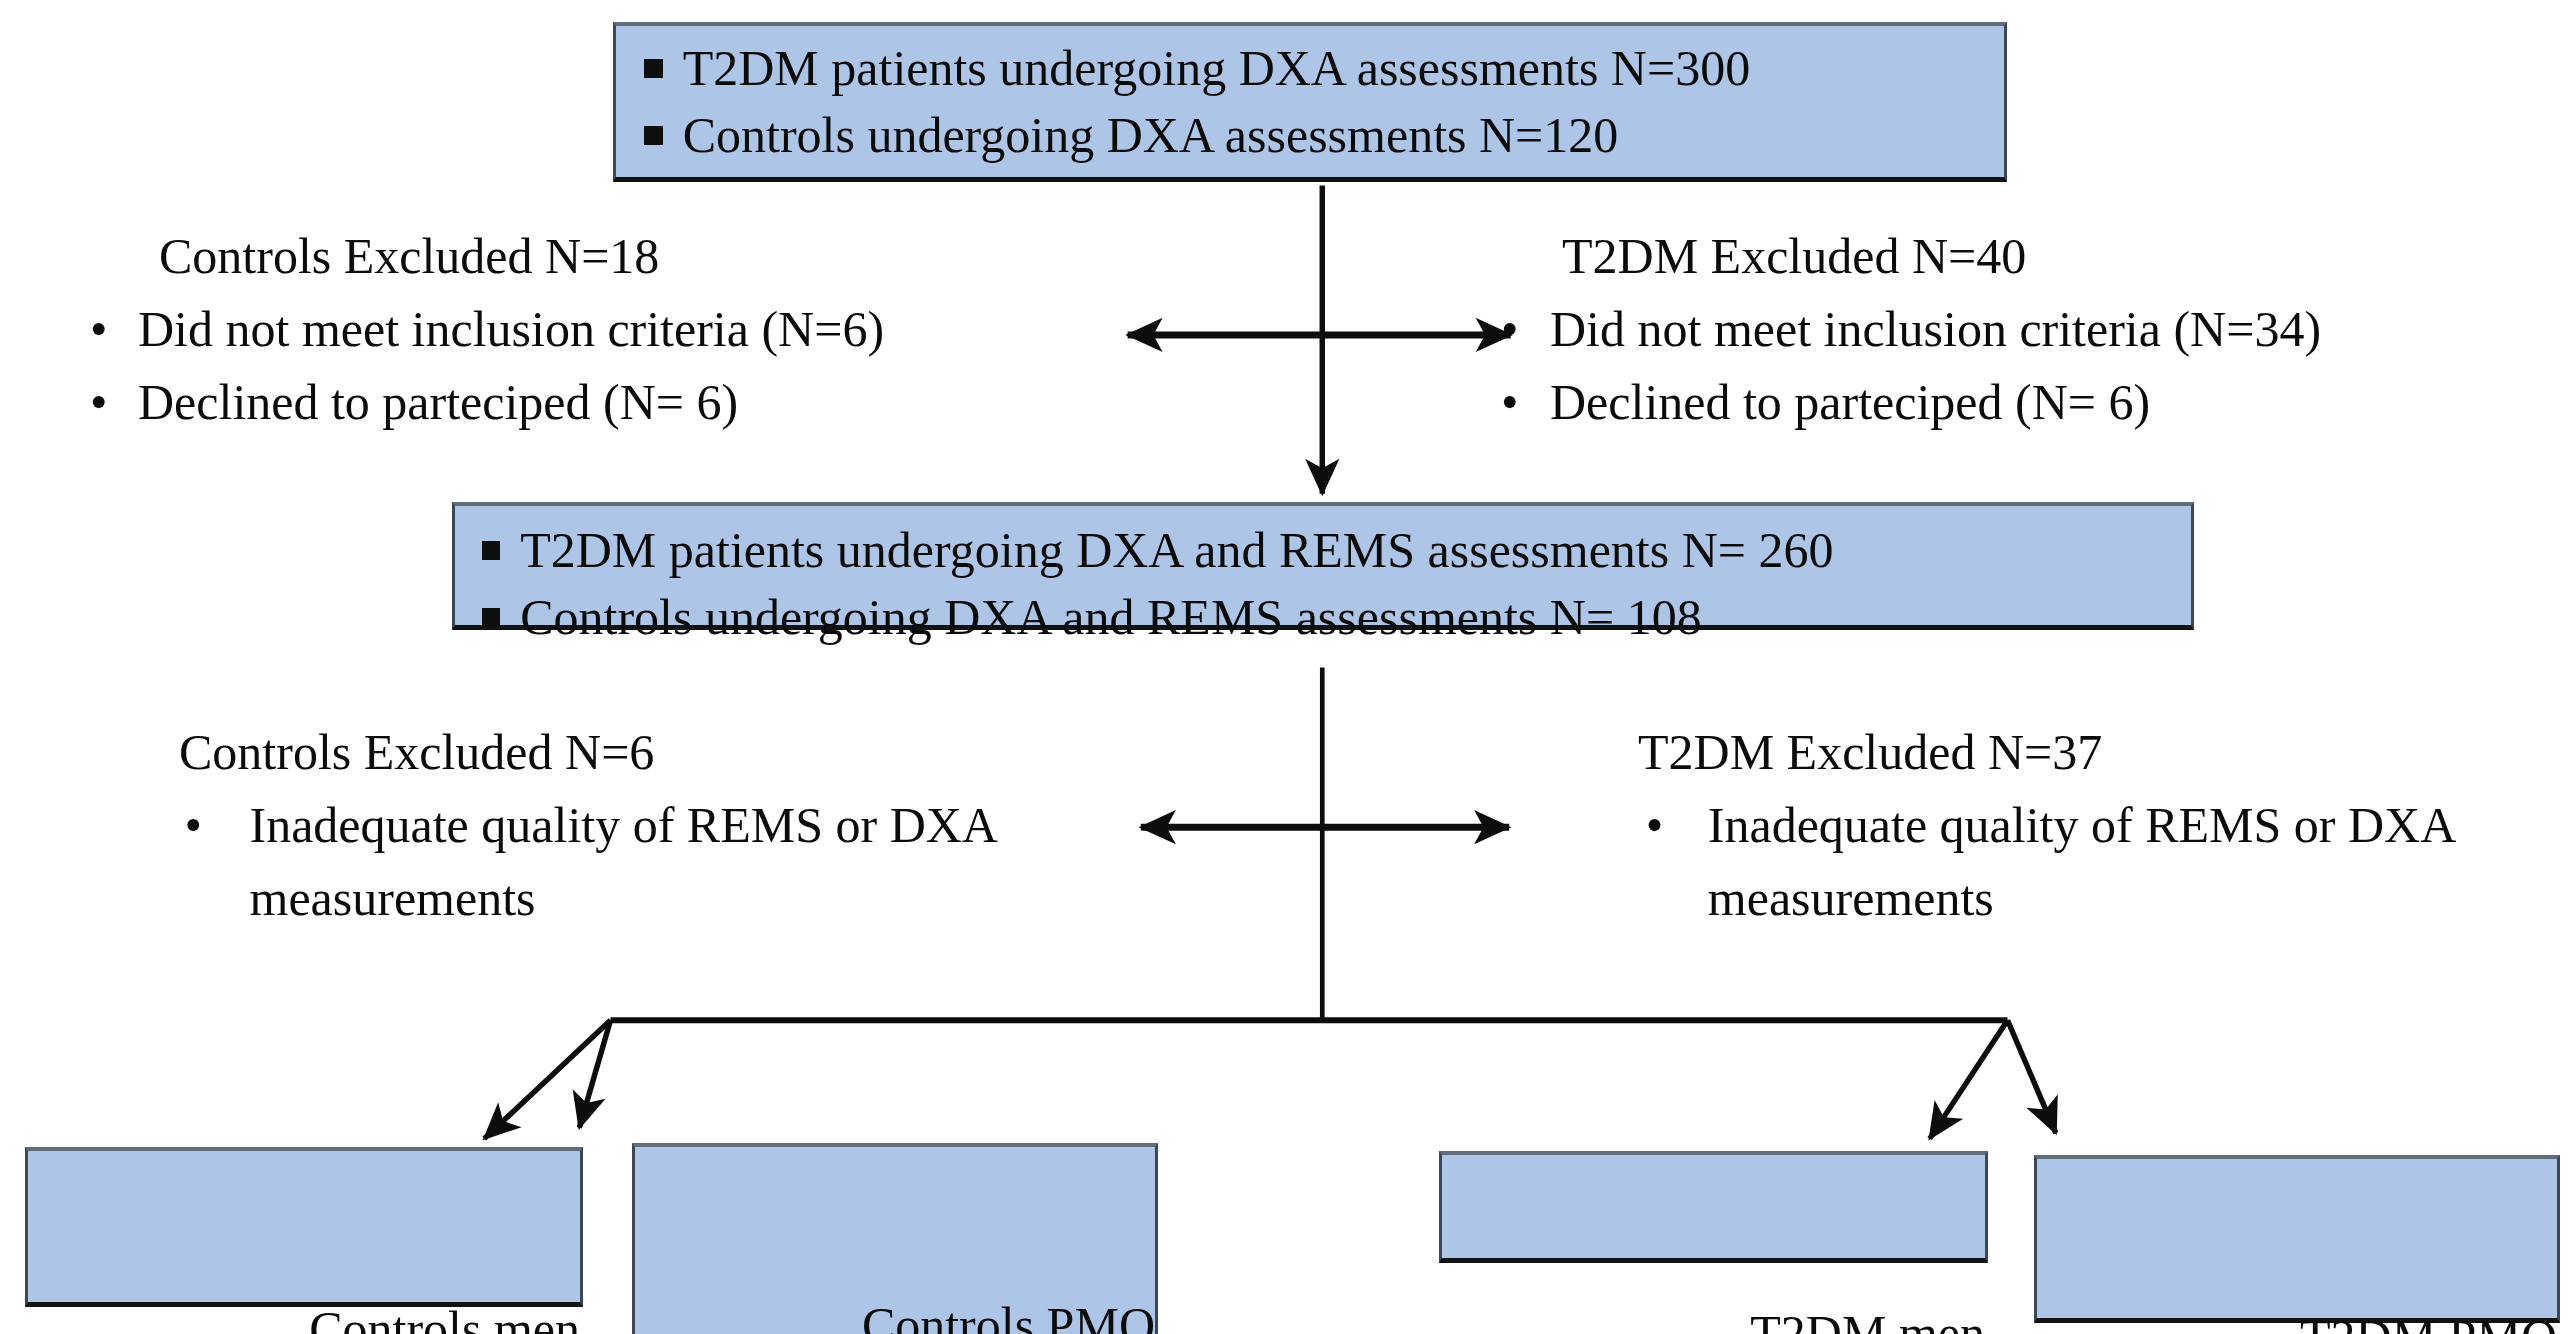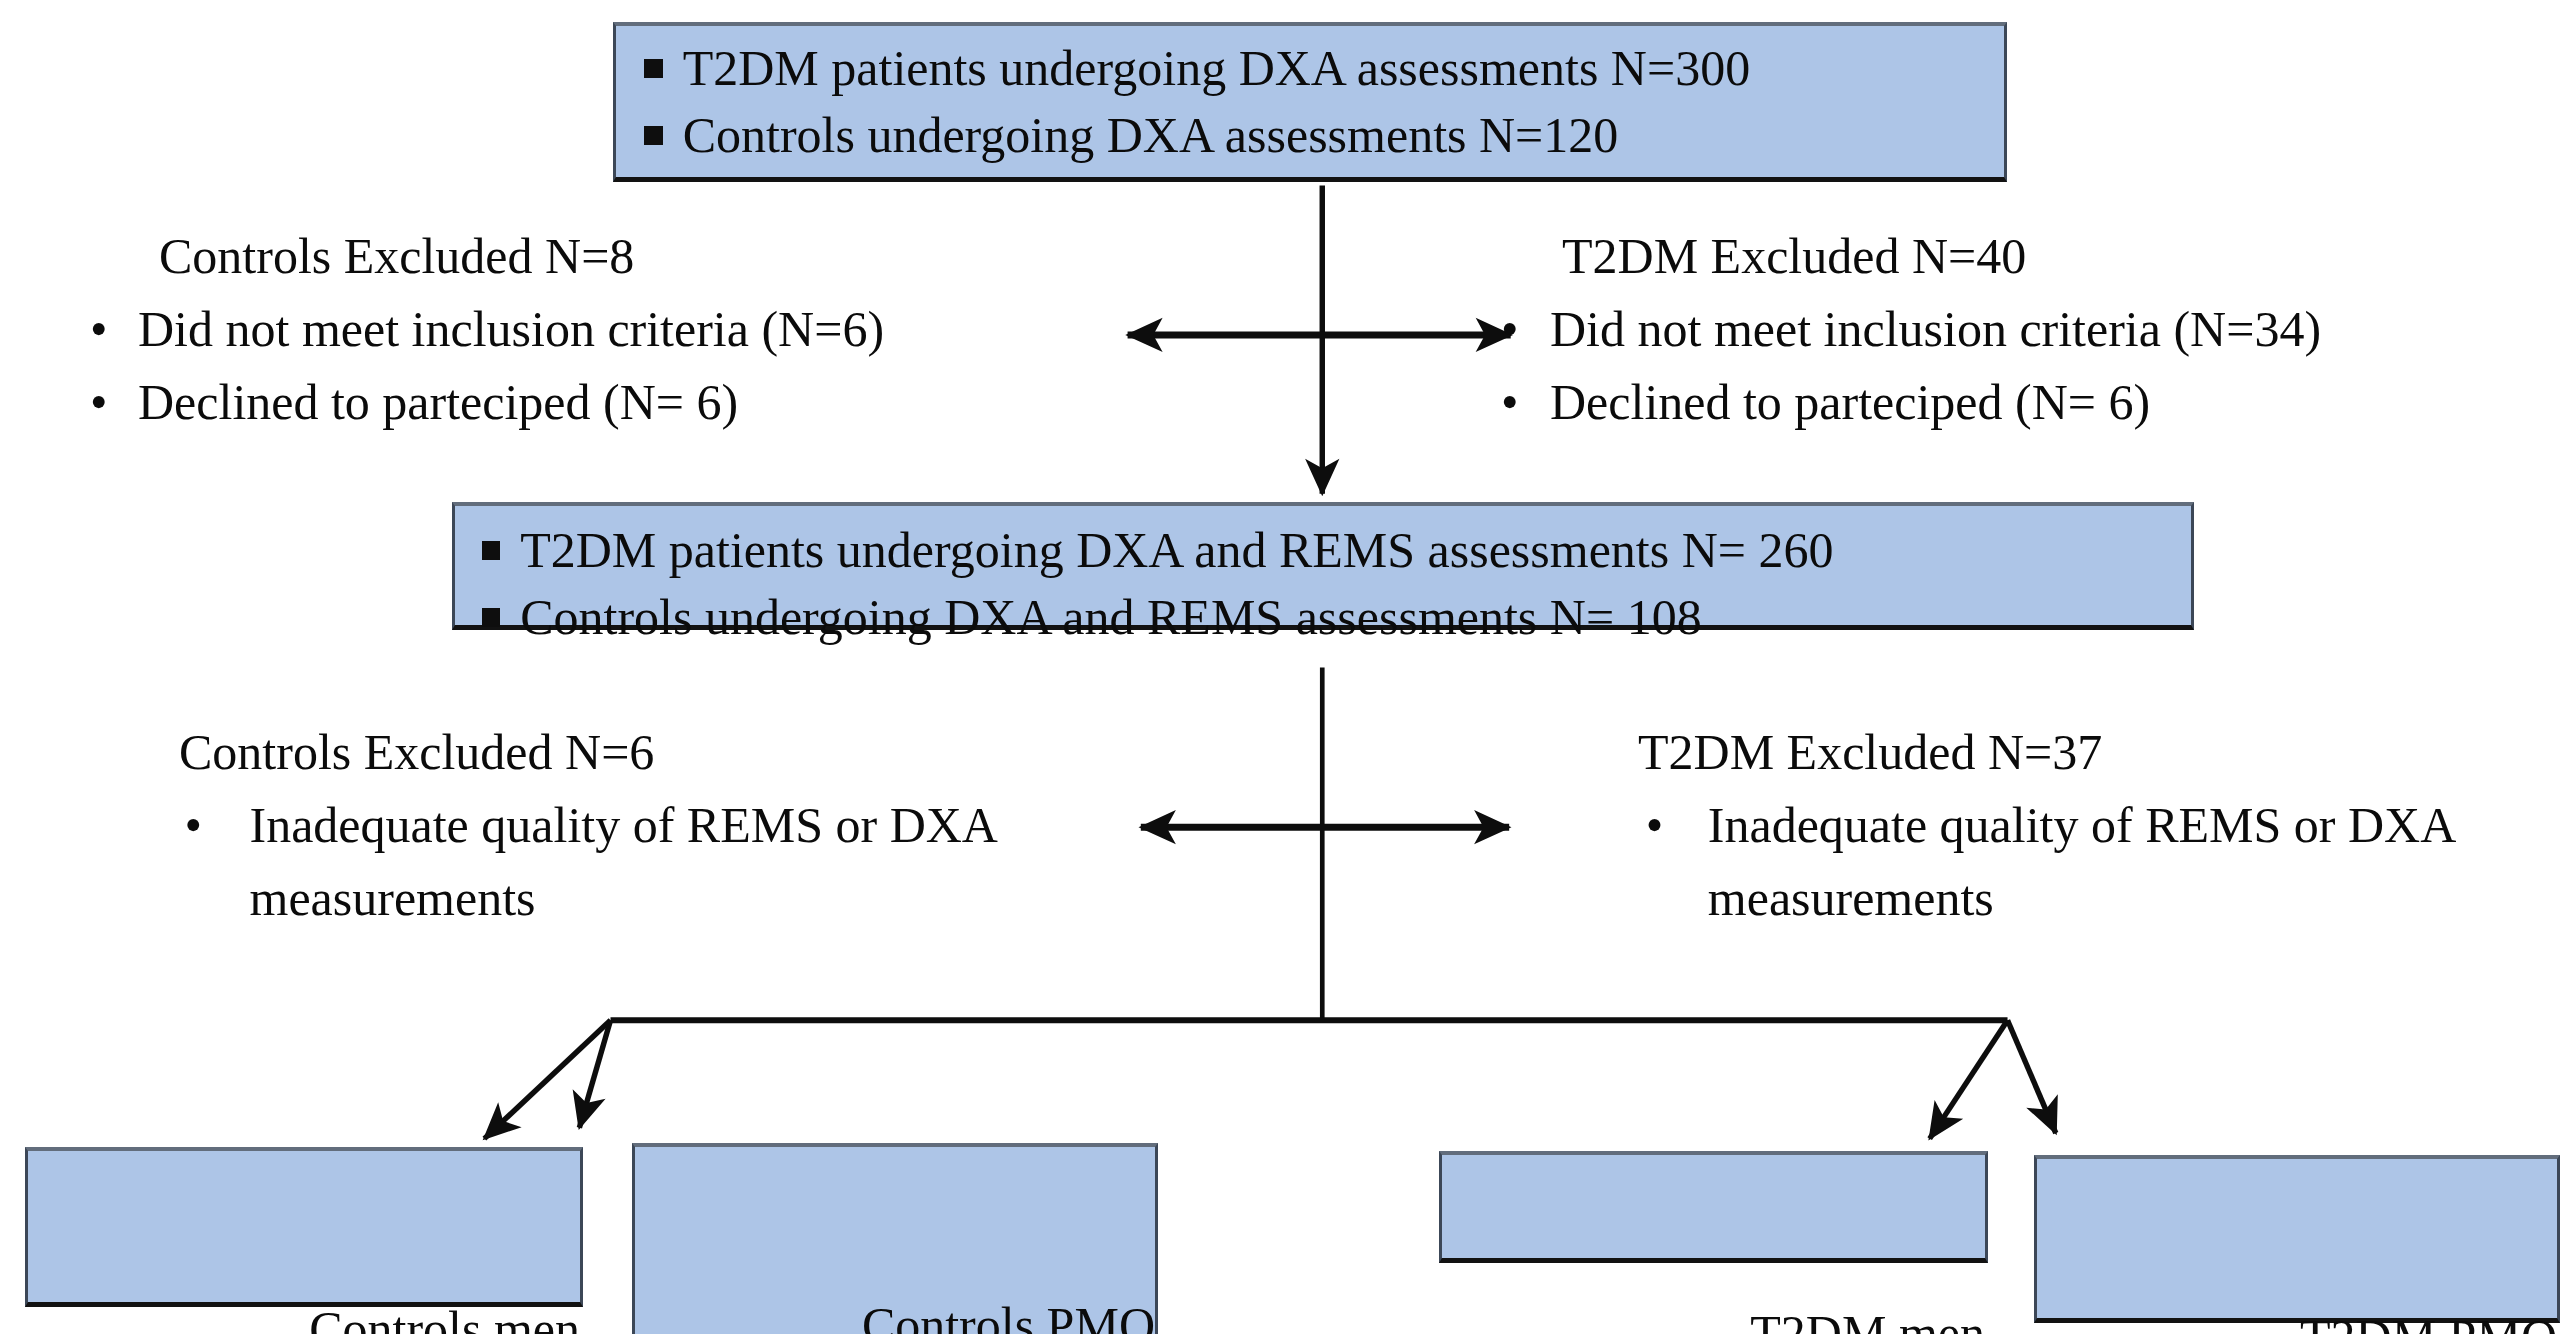--- a/index.html
+++ b/index.html
@@ -87,21 +87,21 @@
       <span class="sq"></span>
       <span>T2DM patients undergoing DXA assessments N=300</span>
     </div>
     <div class="boxline">
       <span class="sq"></span>
       <span>Controls undergoing DXA assessments N=120</span>
     </div>
   </div>
 
   <div id="excl-row1-left" class="xblock">
-    <div class="xhead">Controls Excluded N=8</div>
+    <div class="xhead">Controls Excluded N=18</div>
     <div class="xitem">
       <span class="dot">•</span>
       <span class="xtext">Did not meet inclusion criteria (N=6)</span>
     </div>
     <div class="xitem">
       <span class="dot">•</span>
       <span class="xtext">Declined to parteciped (N= 6)</span>
     </div>
   </div>
 

